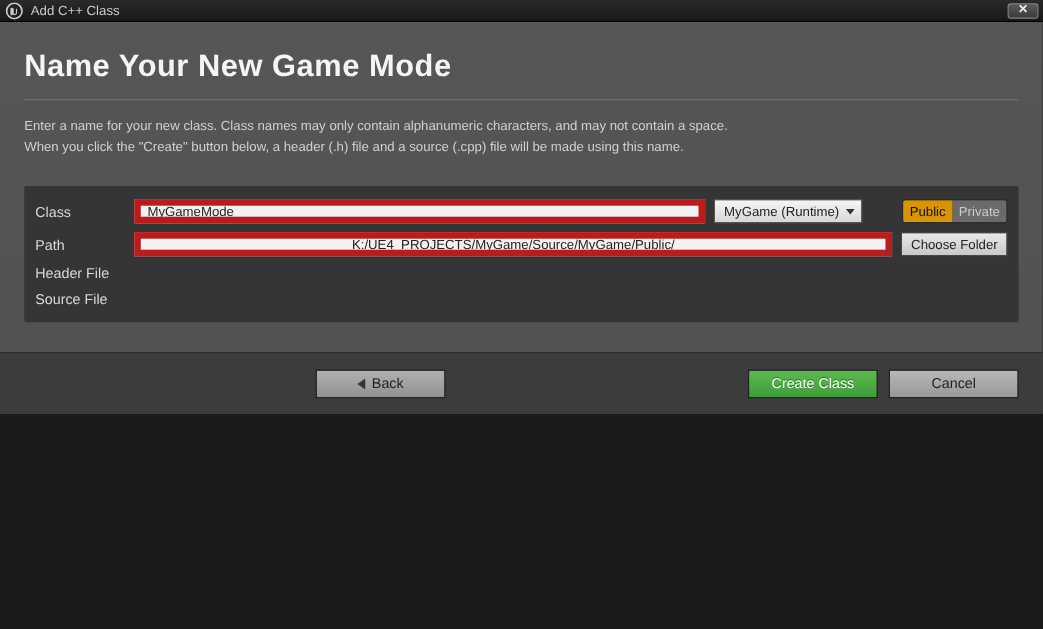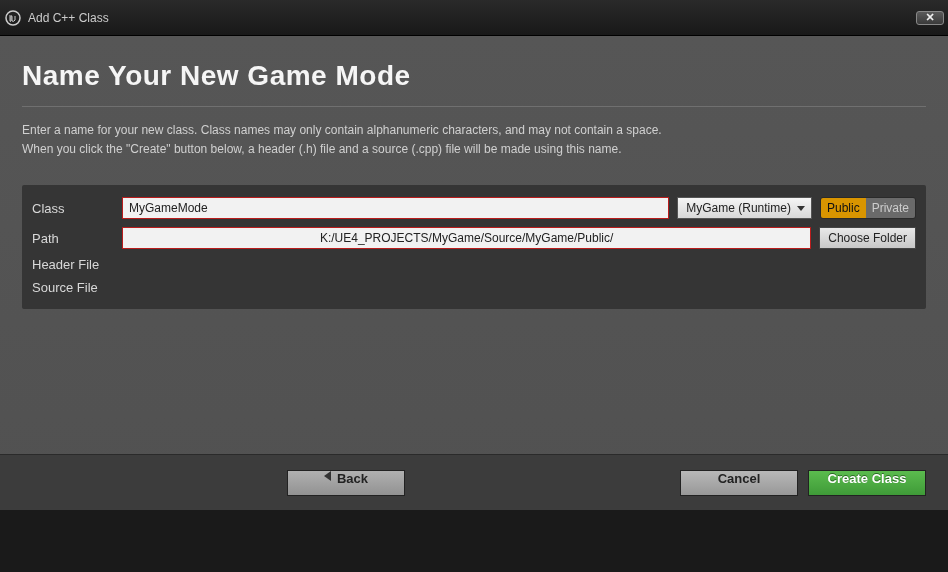--- a/index.html
+++ b/index.html
@@ -4,21 +4,21 @@
 <style>
 * { box-sizing: border-box; margin: 0; padding: 0; }
 body {
   width: 948px; height: 572px;
   background: #1a1a1a;
   font-family: "Segoe UI", Tahoma, sans-serif;
   color: #d8d8d8;
   overflow: hidden;
 }
 .titlebar {
-  height: 36px;
+  height: 20px;
   background: linear-gradient(#2a2a2a, #181818);
   display: flex; align-items: center;
   padding: 0 4px;
   border-bottom: 1px solid #000;
 }
 .titlebar .logo {
   width: 18px; height: 18px;
   margin-right: 6px;
   display: flex; align-items: center; justify-content: center;
 }
@@ -31,21 +31,21 @@
   background: linear-gradient(#5a5a5a, #3a3a3a);
   border: 1px solid #888; border-radius: 3px;
   display: flex; align-items: center; justify-content: center;
   color: #eee; font-size: 11px; font-weight: bold;
   cursor: pointer;
   line-height: 1;
 }
 .main {
   padding: 24px 22px 0 22px;
   background: linear-gradient(#565656, #515151);
-  height: 474px;
+  height: 356px;
   position: relative;
 }
 h1 {
   font-size: 28px; font-weight: bold;
   color: #f5f5f5; margin-bottom: 14px;
   letter-spacing: 0.5px;
 }
 .hr { height: 1px; background: #707070; margin-bottom: 14px; }
 .desc {
   font-size: 12px; color: #d0d0d0; line-height: 1.6;
@@ -61,21 +61,21 @@
   margin-bottom: 8px; gap: 8px;
 }
 .row:last-child { margin-bottom: 0; }
 .label {
   width: 82px; font-size: 13px; color: #d8d8d8;
   flex-shrink: 0;
 }
 input[type=text] {
   height: 22px;
   background: #f2f2f2;
-  border: 1px solid #b91c1c;
+  border: 6px solid #b91c1c;
   padding: 0 6px;
   font-size: 12px;
   color: #222;
   outline: none;
 }
 input.name-input { flex: 1; }
 input.path-input { flex: 1; text-align: center; }
 .module-select {
   height: 22px; min-width: 118px;
   background: linear-gradient(#f5f5f5, #d8d8d8);
@@ -88,21 +88,21 @@
 .dropdown-arrow {
   width: 0; height: 0;
   border-left: 4px solid transparent;
   border-right: 4px solid transparent;
   border-top: 5px solid #333;
   margin-left: 2px;
 }
 .vis-toggle {
   display: flex; height: 22px;
   border: 1px solid #2a2a2a;
-  border-radius: 3px; overflow: hidden;
+  border-radius: 3px; overflow: hidden; margin-left: 28px;
 }
 .vis-toggle .opt {
   display: flex; align-items: center;
   padding: 0 6px; font-size: 12px;
   cursor: pointer;
 }
 .vis-toggle .opt.active {
   background: #d99500; color: #111;
 }
 .vis-toggle .opt.inactive {
@@ -124,22 +124,22 @@
   height: 56px;
   background: #3c3c3c;
   border-top: 1px solid #2a2a2a;
   display: flex; align-items: center; justify-content: flex-end;
   padding: 0 22px; gap: 10px;
 }
 .footer .back-area { flex: 1; display: flex; justify-content: center; }
 .btn {
   height: 26px; width: 118px;
   border: 1px solid #222;
-  display: flex; align-items: flex-start; justify-content: center;
-  font-size: 13px; font-weight: bold;
+  display: flex; align-items: center; justify-content: center;
+  font-size: 13px; font-weight: normal;
   cursor: pointer;
 }
 .btn-grey { background: linear-gradient(#b8b8b8, #989898); color: #222; }
 .btn-back { background: linear-gradient(#b0b0b0, #929292); color: #222; }
 .btn-green { background: linear-gradient(#5bbb4e, #3f9b38); color: #fff; text-shadow: 0 -1px 0 #2a6a24; }
 .back-triangle {
   width: 0; height: 0;
   border-top: 5px solid transparent;
   border-bottom: 5px solid transparent;
   border-right: 7px solid #333;
@@ -203,21 +203,21 @@
     </div>
   </div>
 
   <div class="footer">
     <div class="back-area">
       <div class="btn btn-back">
         <span class="back-triangle"></span>
         <span>Back</span>
       </div>
     </div>
+    <div class="btn btn-green">
+      <span>Create Class</span>
+    </div>
     <div class="btn btn-grey">
       <span>Cancel</span>
     </div>
-    <div class="btn btn-green">
-      <span>Create Class</span>
-    </div>
   </div>
 </div>
 <div class="bottom-edge"></div>
 
 </body></html>

